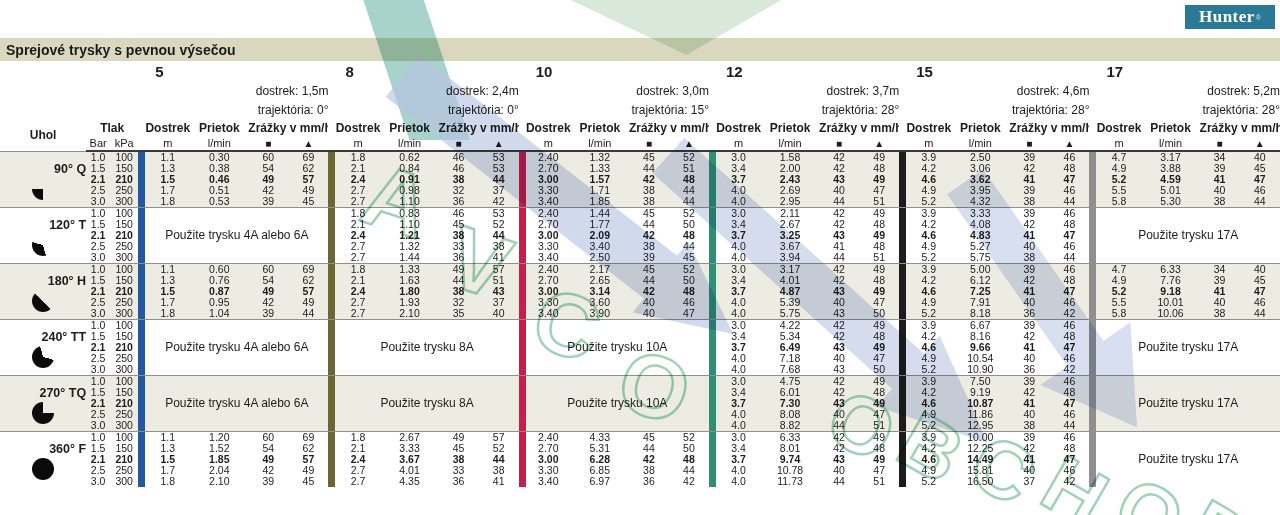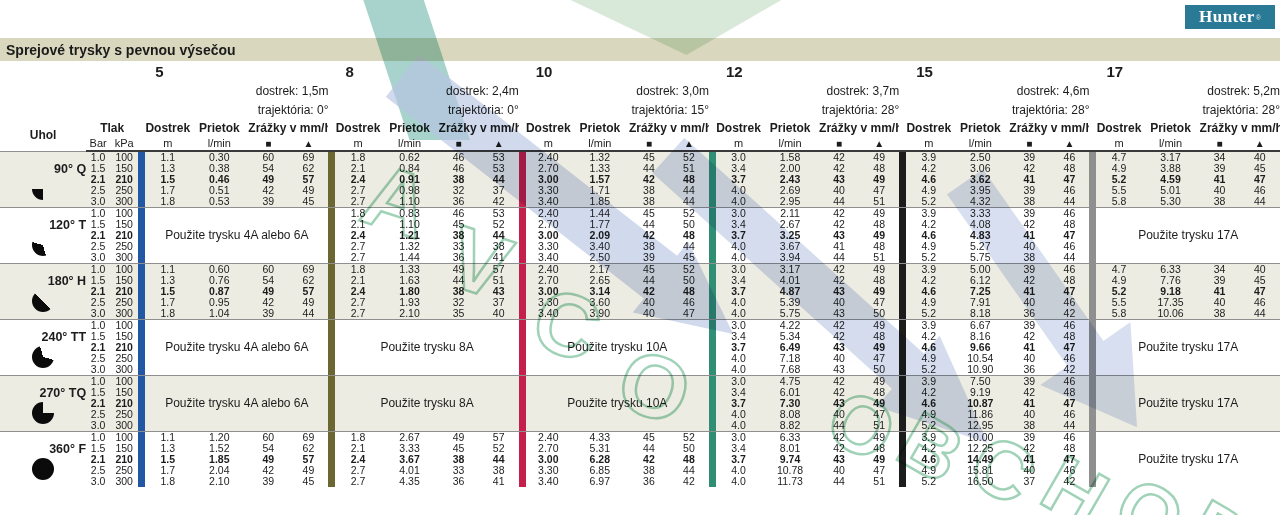--- a/index.html
+++ b/index.html
@@ -649,21 +649,21 @@
           <td>5.39</td>
           <td>40</td>
           <td>47</td>
           <td class="div" style="background: rgb(28, 28, 28);"></td>
           <td>4.9</td>
           <td>7.91</td>
           <td>40</td>
           <td>46</td>
           <td class="div" style="background: rgb(143, 143, 143);"></td>
           <td>5.5</td>
-          <td>17.35</td>
+          <td>10.01</td>
           <td>40</td>
           <td>46</td>
         </tr>
         <tr class="shaded-row">
           <td>3.0</td>
           <td>300</td>
           <td class="div" style="background: rgb(34, 87, 164);"></td>
           <td>1.8</td>
           <td>1.04</td>
           <td>39</td>

